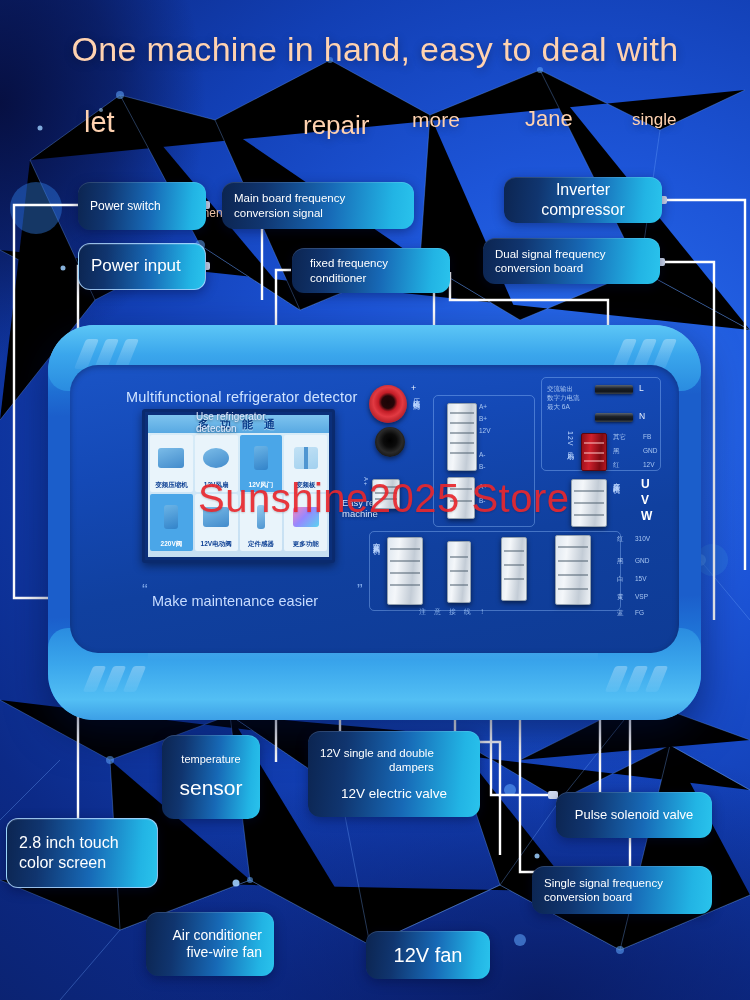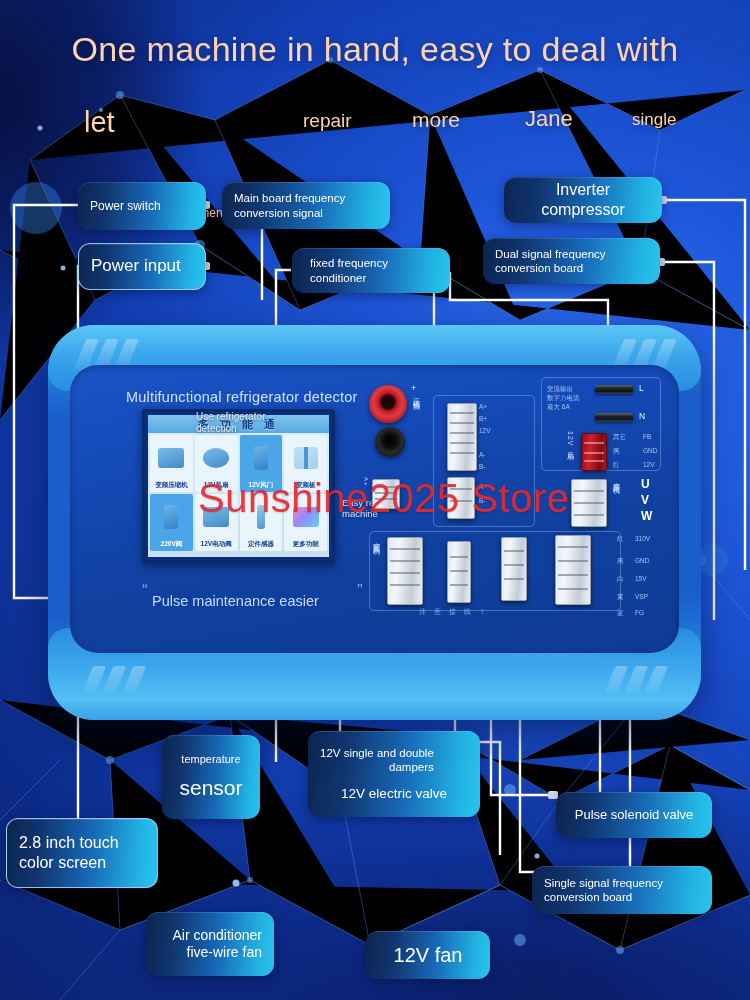--- a/index.html
+++ b/index.html
@@ -34,21 +34,21 @@
   
   .title{
     position:absolute;left:0;right:0;top:30px;text-align:center;
     font-size:34px;color:#ffd2b0;letter-spacing:.3px;
     text-shadow:0 2px 10px rgba(0,0,0,.33);
   }
   .subrow{position:absolute;left:0;top:100px;width:750px;height:46px;}
   .subrow span{position:absolute;color:#ffd2b0;text-shadow:0 2px 8px rgba(0,0,0,.35);}
   .sw1{left:84px;top:6px;font-size:29px;}
   .sw2{left:190px;top:106px;font-size:12px;color:#dfe9ff;}
-  .sw3{left:303px;top:10px;font-size:19px;color:#e8eeff;}
+  .sw3{left:303px;top:10px;font-size:26px;color:#e8eeff;}
   .sw4{left:412px;top:8px;font-size:21px;}
   .sw5{left:525px;top:6px;font-size:22px;color:#eef2ff;}
   .sw6{left:632px;top:10px;font-size:17px;color:#e6ecff;}
 
   
   .box{
     position:absolute;border-radius:12px;
     background:linear-gradient(95deg,#0c2551 0%,#10356f 22%,#1769b6 56%,#22b4e4 88%,#2ac3ec 100%);
     box-shadow:0 3px 12px rgba(0,10,50,.42), inset 0 1px 0 rgba(255,255,255,.13);
     color:#ffffff;display:flex;flex-direction:column;justify-content:center;
@@ -376,21 +376,21 @@
         <div>Use refrigerator</div>
         <div>detection</div>
       </div>
       <div class="lcd-note2">
         <div>Easy repair</div>
         <div>machine</div>
       </div>
 
       <div class="quote q1">“</div>
       <div class="quote q2">”</div>
-      <div class="dev-slogan">Pulse maintenance easier</div>
+      <div class="dev-slogan">Make maintenance easier</div>
 
       <div class="panel">
         <div class="jack red"></div>
         <div class="jack black"></div>
         <div class="plab" style="left:56px;top:12px;font-size:9px;">+</div>
         <div class="vlab" style="left:56px;top:22px;height:76px;">压缩机检测</div>
 
         <div class="conn" style="left:17px;top:108px;width:26px;height:28px;">
           <div class="pin" style="top:6px"></div>
             <div class="pin" style="top:12px"></div>
@@ -493,21 +493,21 @@
   </div>
 
   <div class="box t-left" style="left:78px;top:182px;width:128px;height:48px;">
     <div class="l1" style="font-size:12px">Power switch</div>
   </div>
 
   <div class="box out t-left" style="left:78px;top:243px;width:128px;height:47px;">
     <div class="l1" style="font-size:17px">Power input</div>
   </div>
 
-  <div class="box t-left" style="left:222px;top:182px;width:168px;height:47px;">
+  <div class="box t-left" style="left:222px;top:182px;width:192px;height:47px;">
     <div class="l1" style="font-size:11.5px">Main board frequency</div>
     <div class="l2" style="font-size:11.5px">conversion signal</div>
   </div>
 
   <div class="box t-left" style="left:292px;top:248px;width:158px;height:45px;padding-left:18px;">
     <div class="l1" style="font-size:11.5px">fixed frequency</div>
     <div class="l2" style="font-size:11.5px">conditioner</div>
   </div>
 
   <div class="box t-center" style="left:504px;top:177px;width:158px;height:46px;">

